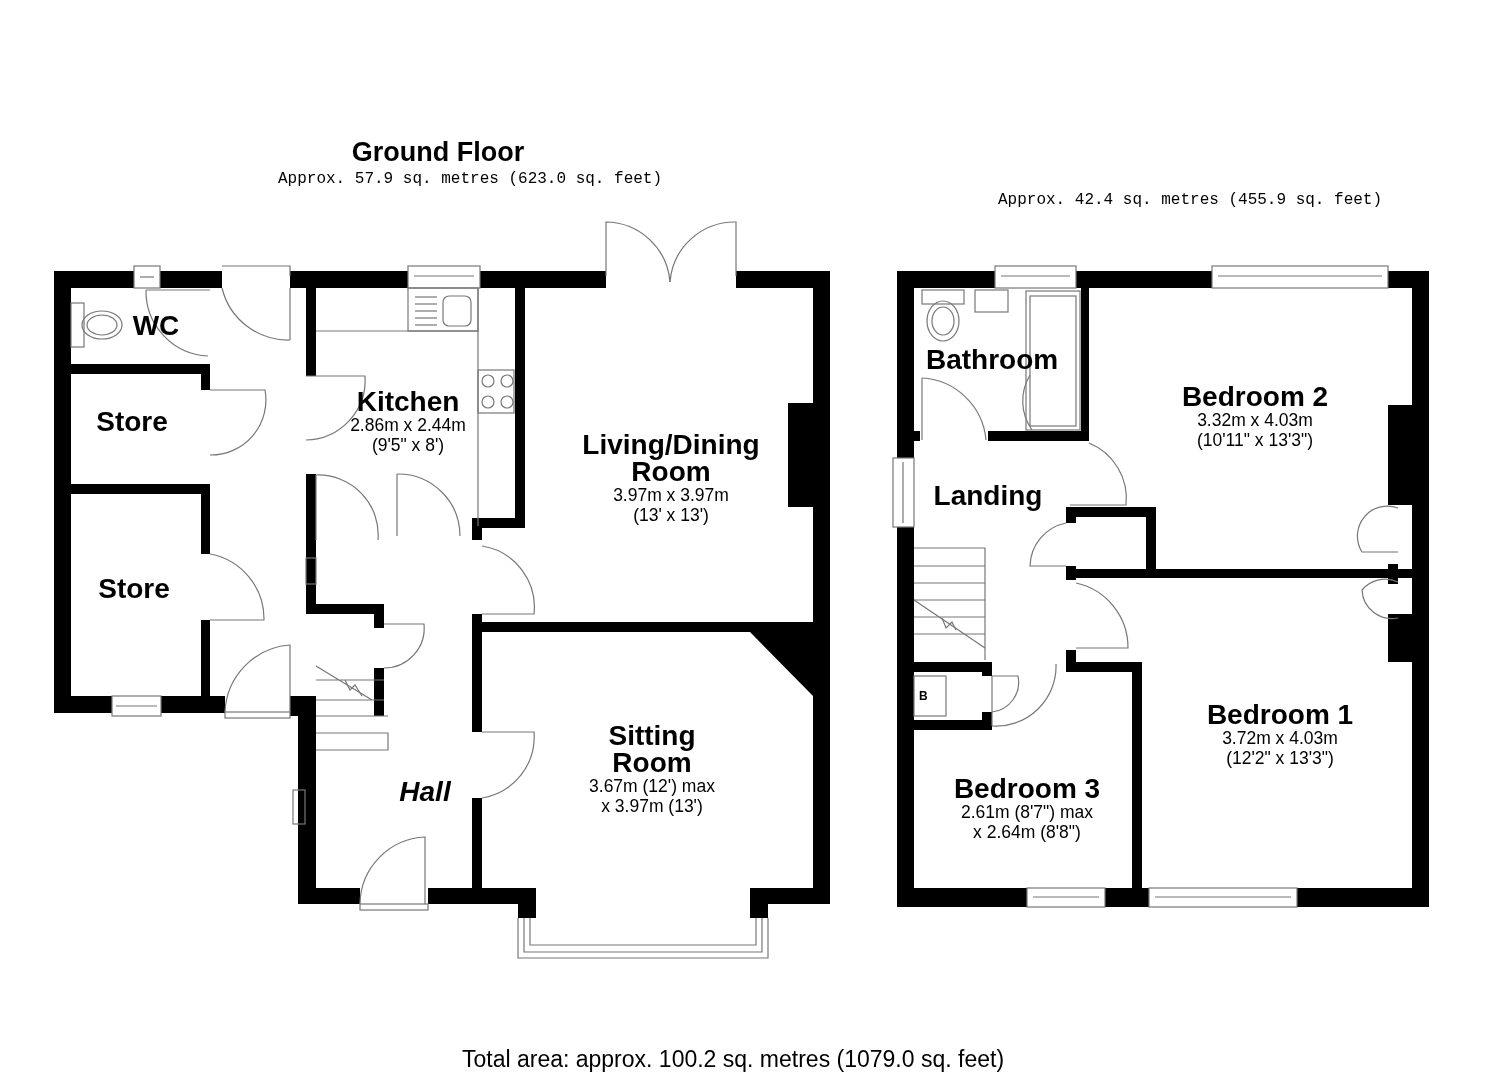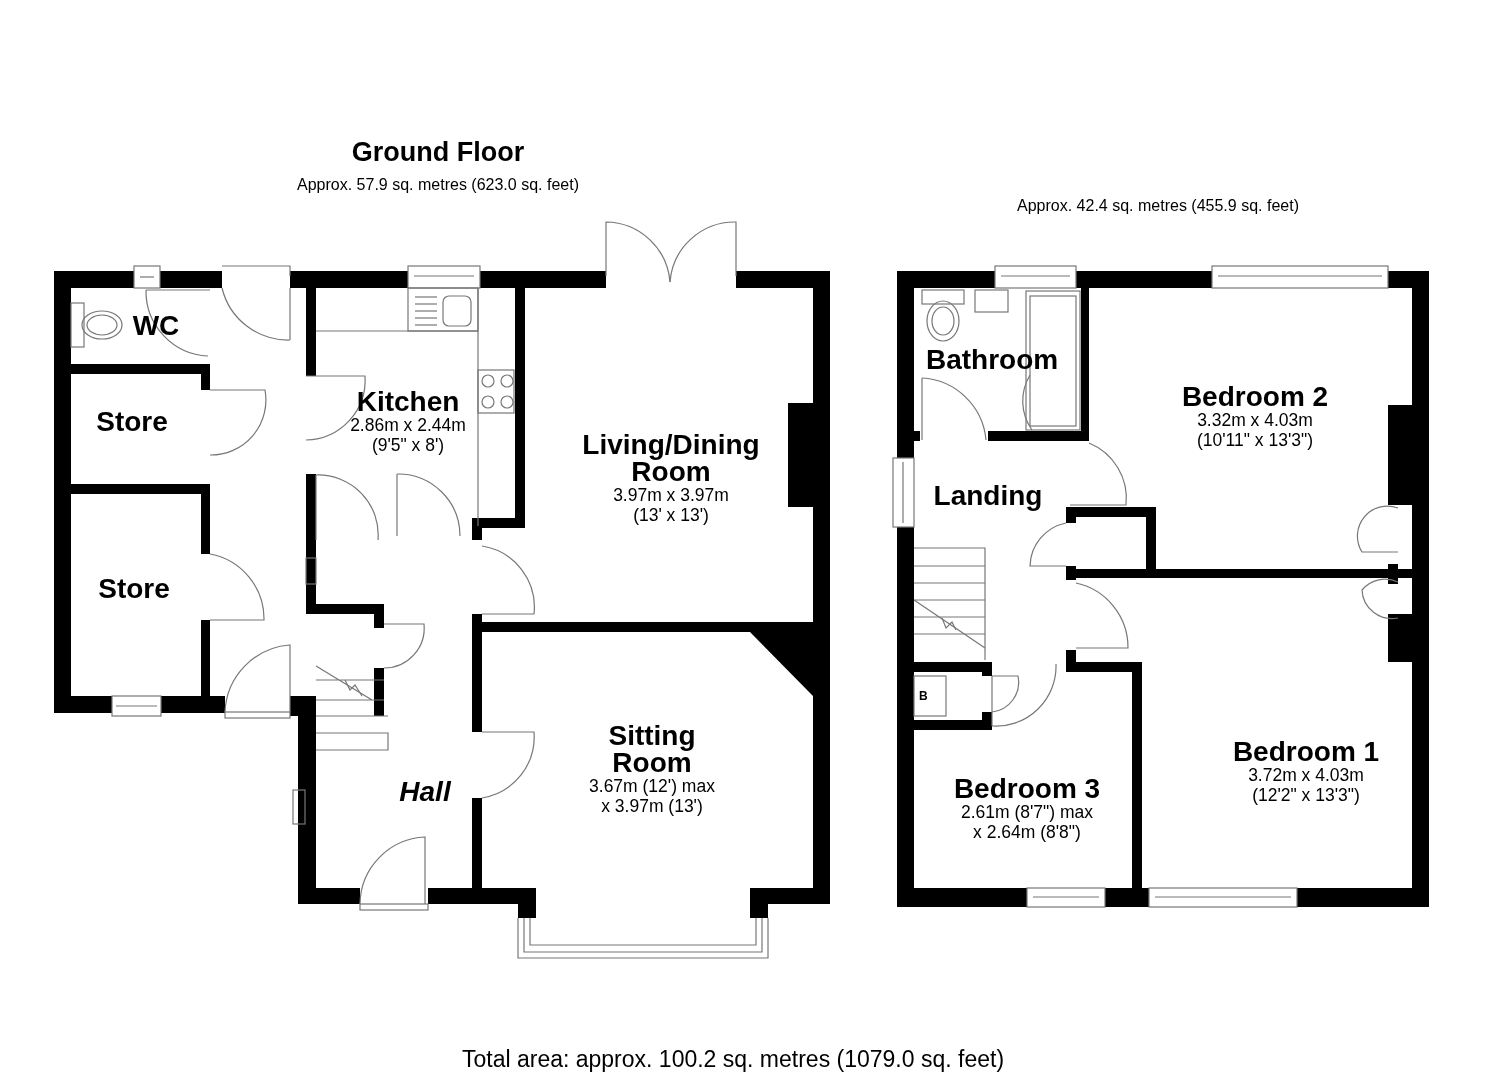--- a/index.html
+++ b/index.html
@@ -1,21 +1,21 @@
 <!DOCTYPE html>
 <html><head>
 <meta charset="utf-8">
 <style>
   html, body { margin:0; padding:0; background:#ffffff; }
   body { width:1485px; height:1080px; position:relative; overflow:hidden;
          font-family:"Liberation Sans", sans-serif; color:#000; }
   .plan { position:absolute; left:0; top:0; }
   .txt { position:absolute; text-align:center; white-space:nowrap; line-height:1; }
   .floor-title { font-weight:bold; font-size:27px; }
-  .floor-sub { font-size:16px; margin-top:11px; }
+  .floor-sub { font-size:16px; margin-top:5px;font-family:Liberation Mono, monospace; }
   .room-name { font-weight:bold; font-size:28px; line-height:27px; }
   .room-dim { font-size:17.5px; line-height:20px; }
   .total { font-size:23px; }
   .boiler { position:absolute; font-weight:bold; font-size:12px; }
 </style>
 </head>
 <body>
 
 <svg class="plan" width="1485" height="1080" viewBox="0 0 1485 1080">
 
@@ -259,21 +259,21 @@
 
 <div class="txt room-name" style="left:926px; top:346px; width:130px;">Bathroom</div>
 <div class="txt room-name" style="left:928px; top:482px; width:120px;">Landing</div>
 
 <div class="txt" style="left:1165px; top:383px; width:180px;">
   <div class="room-name">Bedroom 2</div>
   <div class="room-dim">3.32m x 4.03m</div>
   <div class="room-dim">(10'11" x 13'3")</div>
 </div>
 
-<div class="txt" style="left:1216px; top:701px; width:180px;margin-top:37px;">
+<div class="txt" style="left:1190px; top:701px; width:180px;">
   <div class="room-name">Bedroom 1</div>
   <div class="room-dim">3.72m x 4.03m</div>
   <div class="room-dim">(12'2" x 13'3")</div>
 </div>
 
 <div class="txt" style="left:932px; top:756px; width:190px;margin-top:19px;">
   <div class="room-name">Bedroom 3</div>
   <div class="room-dim">2.61m (8'7") max</div>
   <div class="room-dim">x 2.64m (8'8")</div>
 </div>

